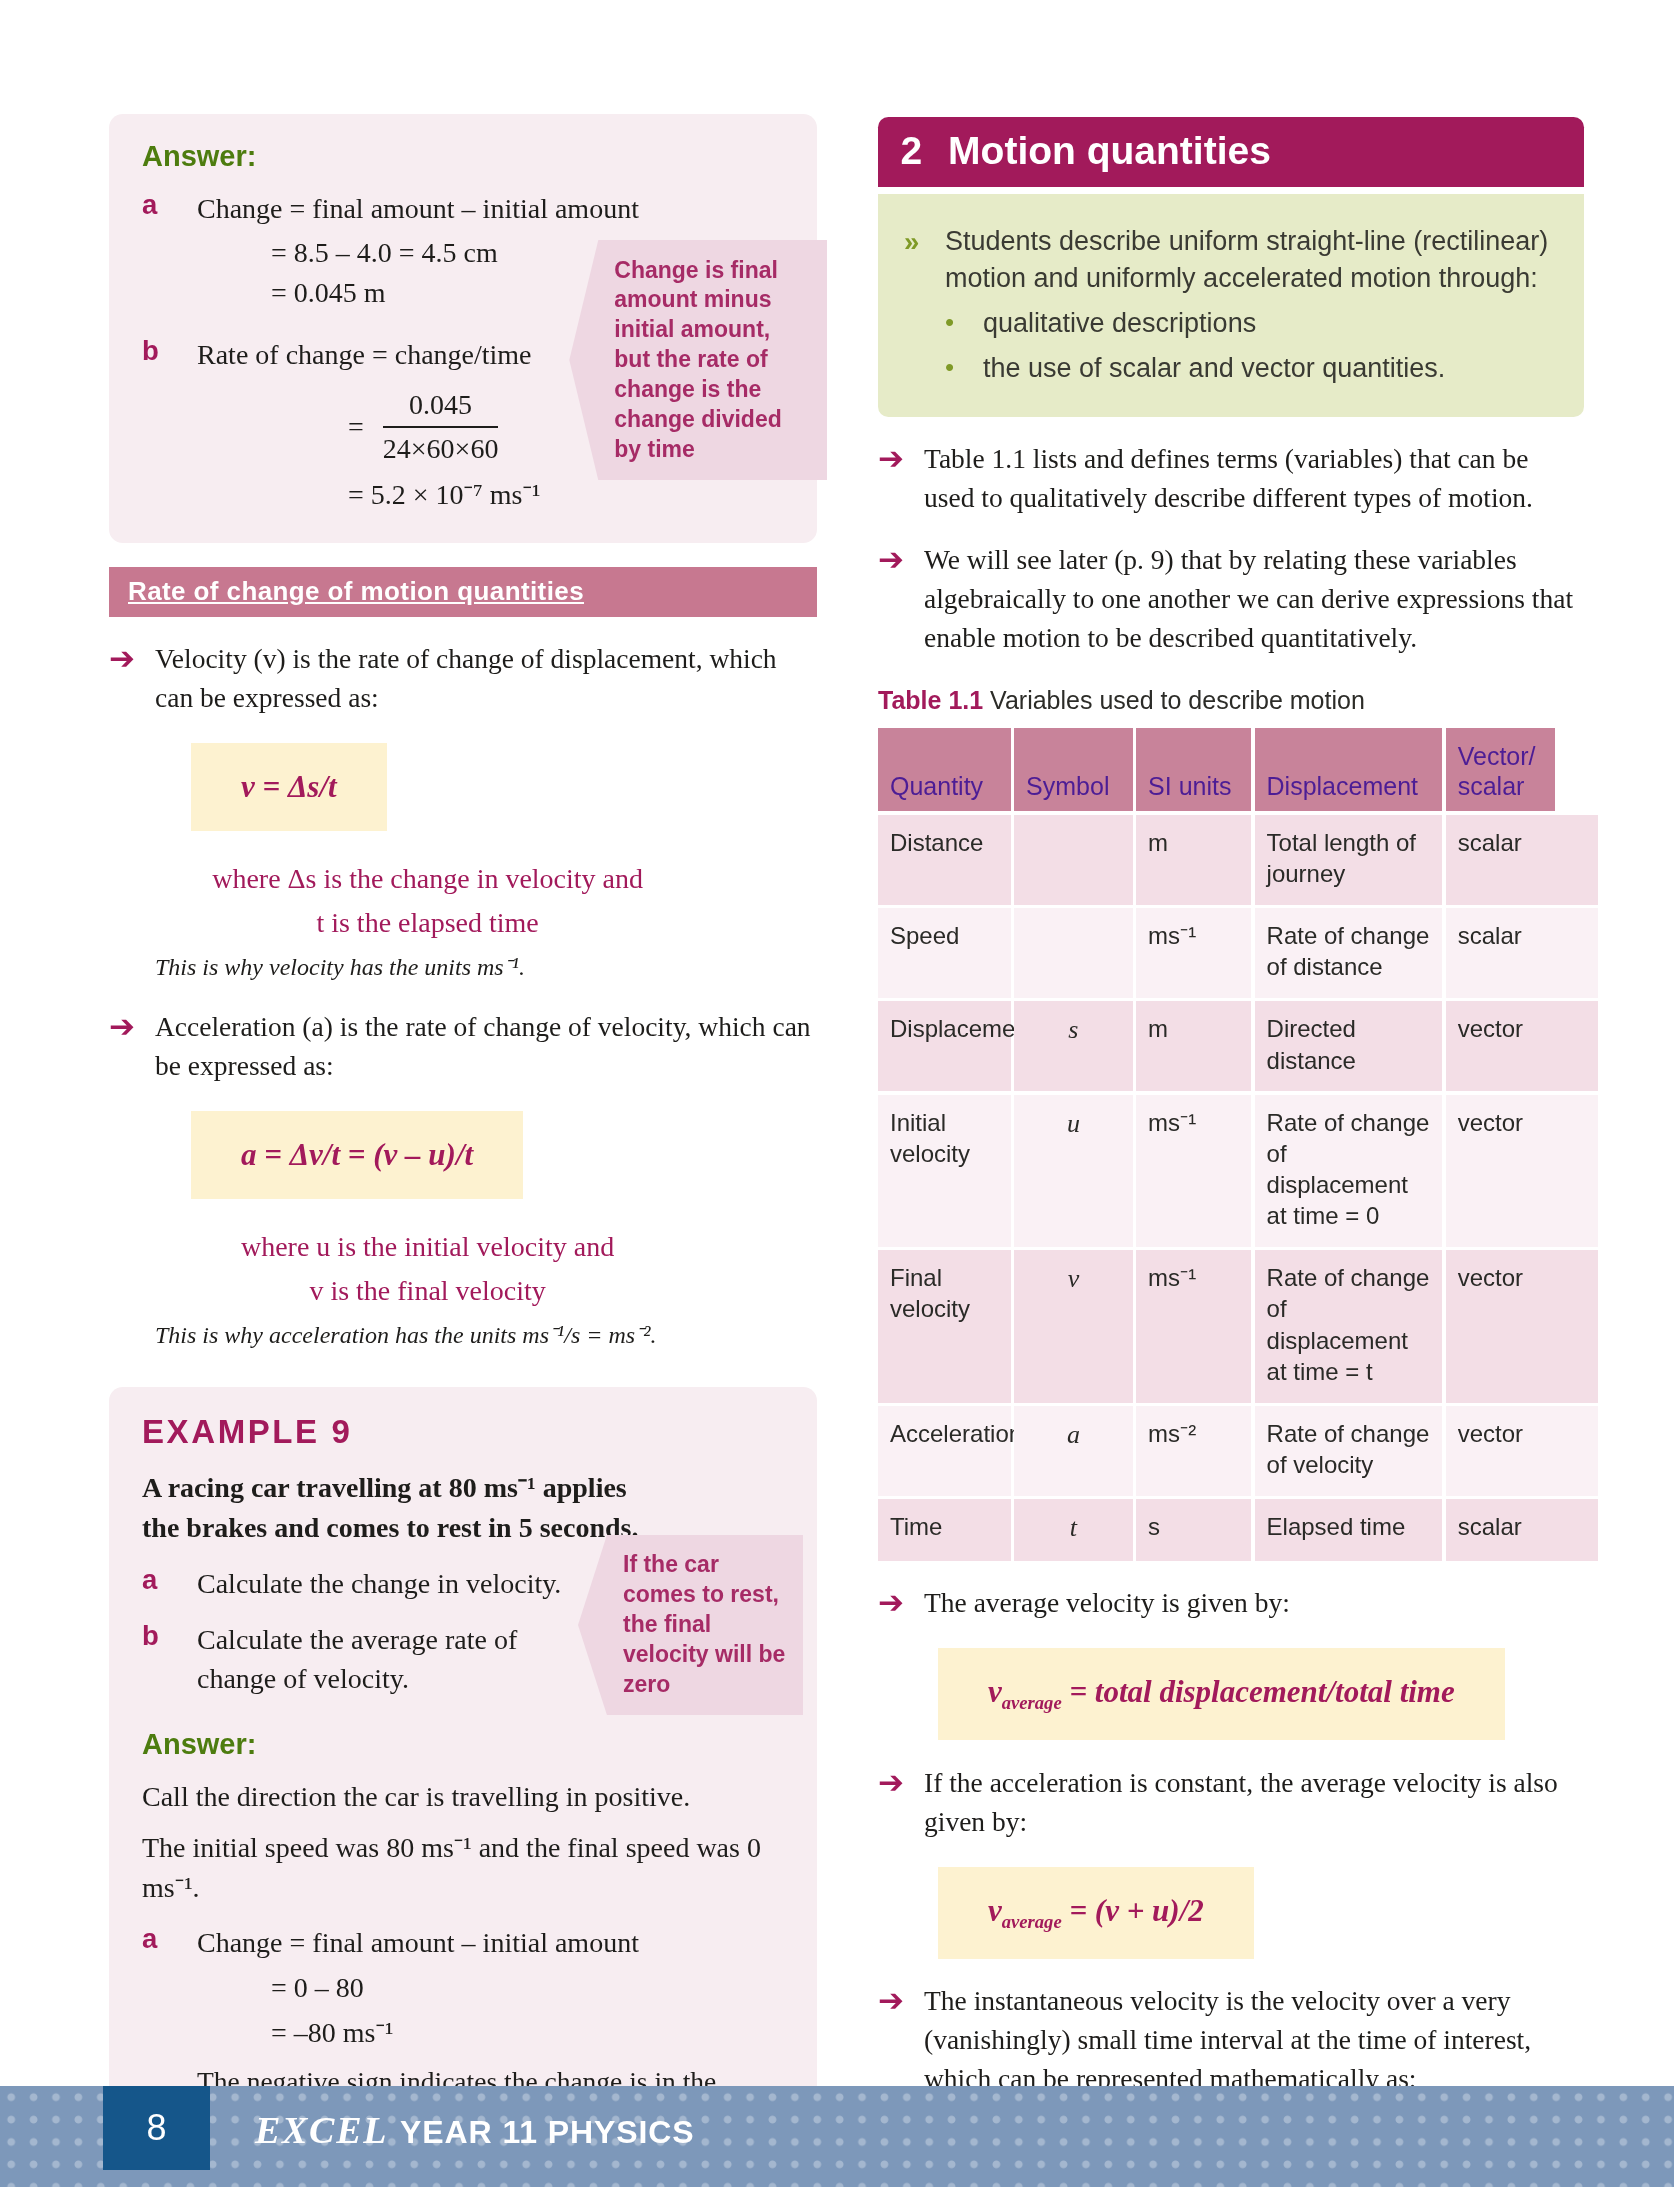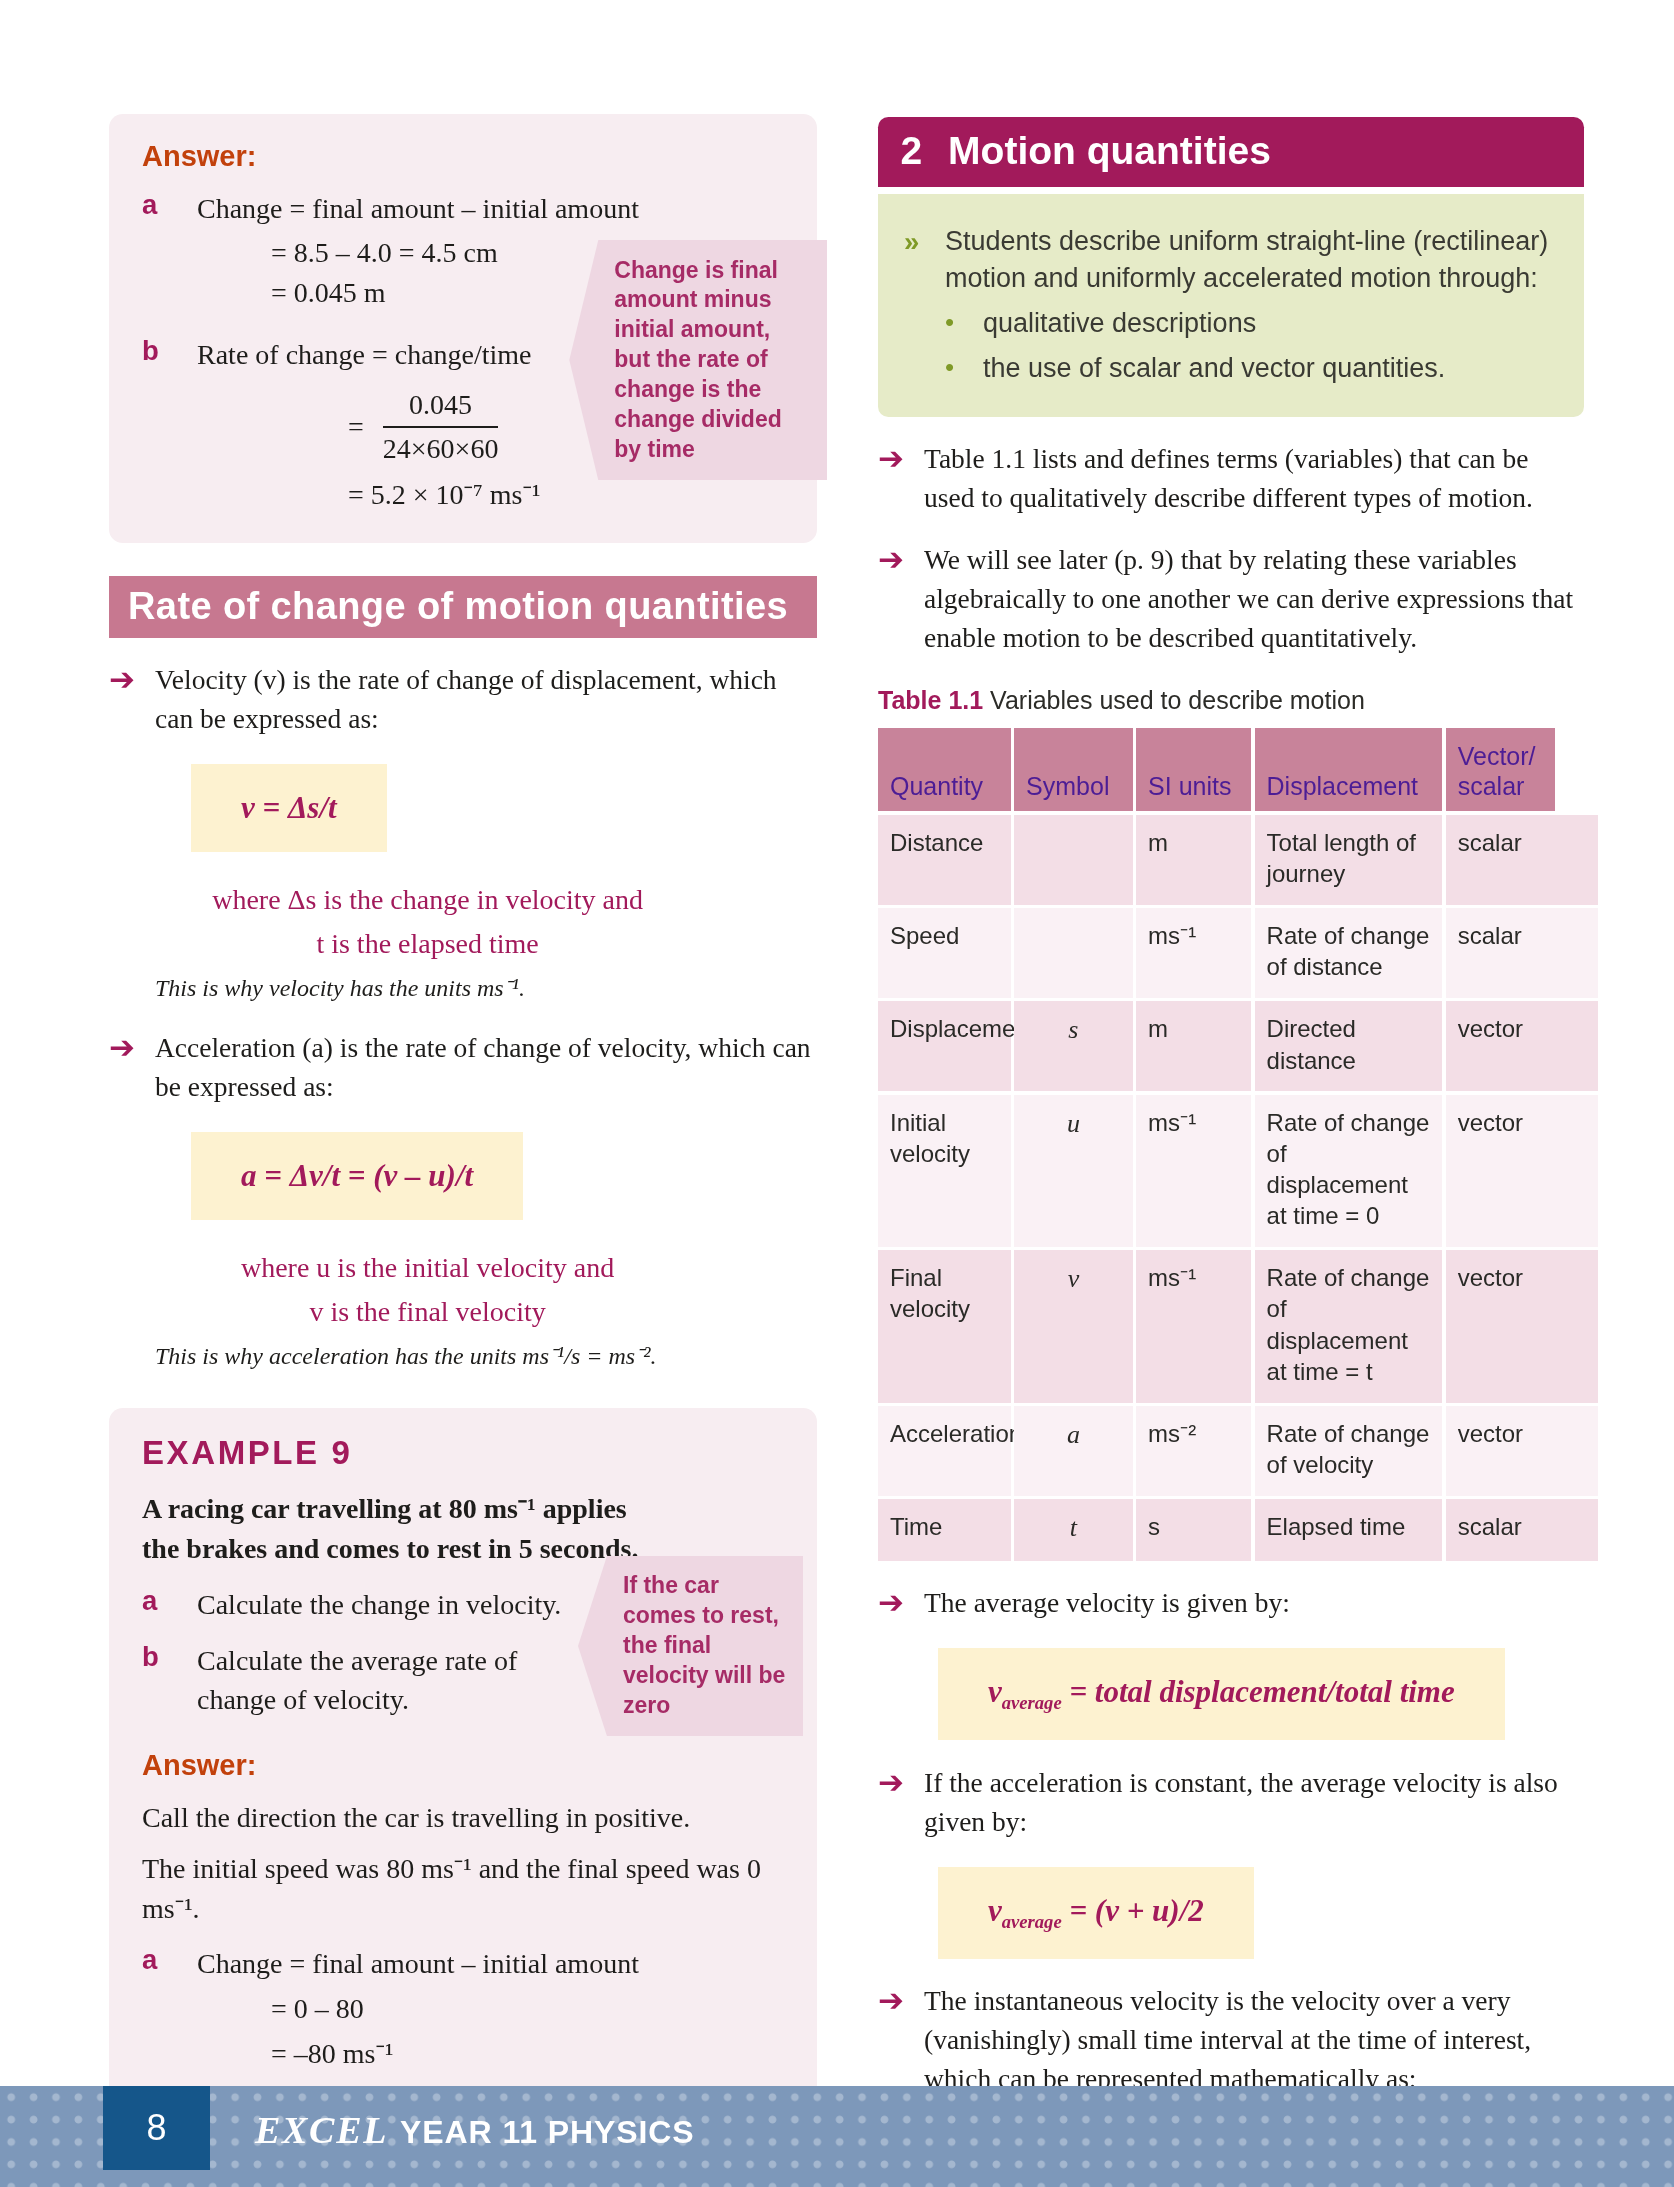--- a/index.html
+++ b/index.html
@@ -31,44 +31,44 @@
     color:#a21a5b; font-weight:normal; font-size:28px; line-height:1.55; }
 
   .plain-note { margin-top:7px; font-size:24px; line-height:1.4; padding-left:46px;font-style:italic; }
 
   
   .soft-box {
     position:relative; background:#f7edf1; border-radius:13.8px;
     padding:26px 26px 31px 33px;
   }
   .magenta-h { font-family:"Liberation Sans", sans-serif; font-weight:bold;
-    color:#c2410c; font-size:29px; margin-bottom:15.5px; }
+    color:#4d7c0f; font-size:29px; margin-bottom:15.5px; }
   .qa-row { display:grid; grid-template-columns:55px 1fr; margin-top:15.5px; }
   .qa-label { font-family:"Liberation Sans", sans-serif; font-weight:bold;
     color:#a21a5b; font-size:27.5px; }
   .qa-text { font-size:28px; line-height:1.42; }
   .eq-line { margin:8.6px 0 0 129px; font-size:28px; }
   .frac-row { display:flex; align-items:center; gap:19px; margin:13.8px 0 0 206px; font-size:28px; }
   .frac { display:inline-block; text-align:center; }
   .frac .num { padding:0 8.6px 5.2px 8.6px; border-bottom:2.6px solid #1e1d1b; }
   .frac .den { padding-top:5.2px; }
   .note-ind { margin:12px 0 0 55px; font-size:27.5px; line-height:1.42; }
 
   .callout {
     position:absolute; background:#eed7e2; color:#a62b66;
     font-family:"Liberation Sans", sans-serif; font-weight:bold;
     font-size:23px; line-height:1.3;
     padding:15.5px 17px 15.5px 45px;
     clip-path:polygon(0 50%, 29px 0, 100% 0, 100% 100%, 29px 100%);
   }
 
   .section-bar {
-    margin-top:33px; background:#c77890; color:#ffffff;
+    margin-top:24px; background:#c77890; color:#ffffff;
     font-family:"Liberation Sans", sans-serif; font-weight:bold;
-    font-size:38px; padding:9.5px 0 9.5px 19px; letter-spacing:0.4px;
+    font-size:26px; padding:9.5px 0 9.5px 19px; letter-spacing:0.4px;text-decoration:underline;
   }
 
   .example-title { font-family:"Liberation Sans", sans-serif; font-weight:bold;
     color:#a21a5b; font-size:33px; letter-spacing:2.6px; margin-bottom:17px; }
   .example-intro { font-size:28px; font-weight:bold; line-height:1.45; width:78%; }
 
   
   .chapter-bar {
     background:#a21a5b; color:#ffffff; border-radius:10.3px 10.3px 0 0;
     font-family:"Liberation Sans", sans-serif; font-weight:bold; font-size:39px;

